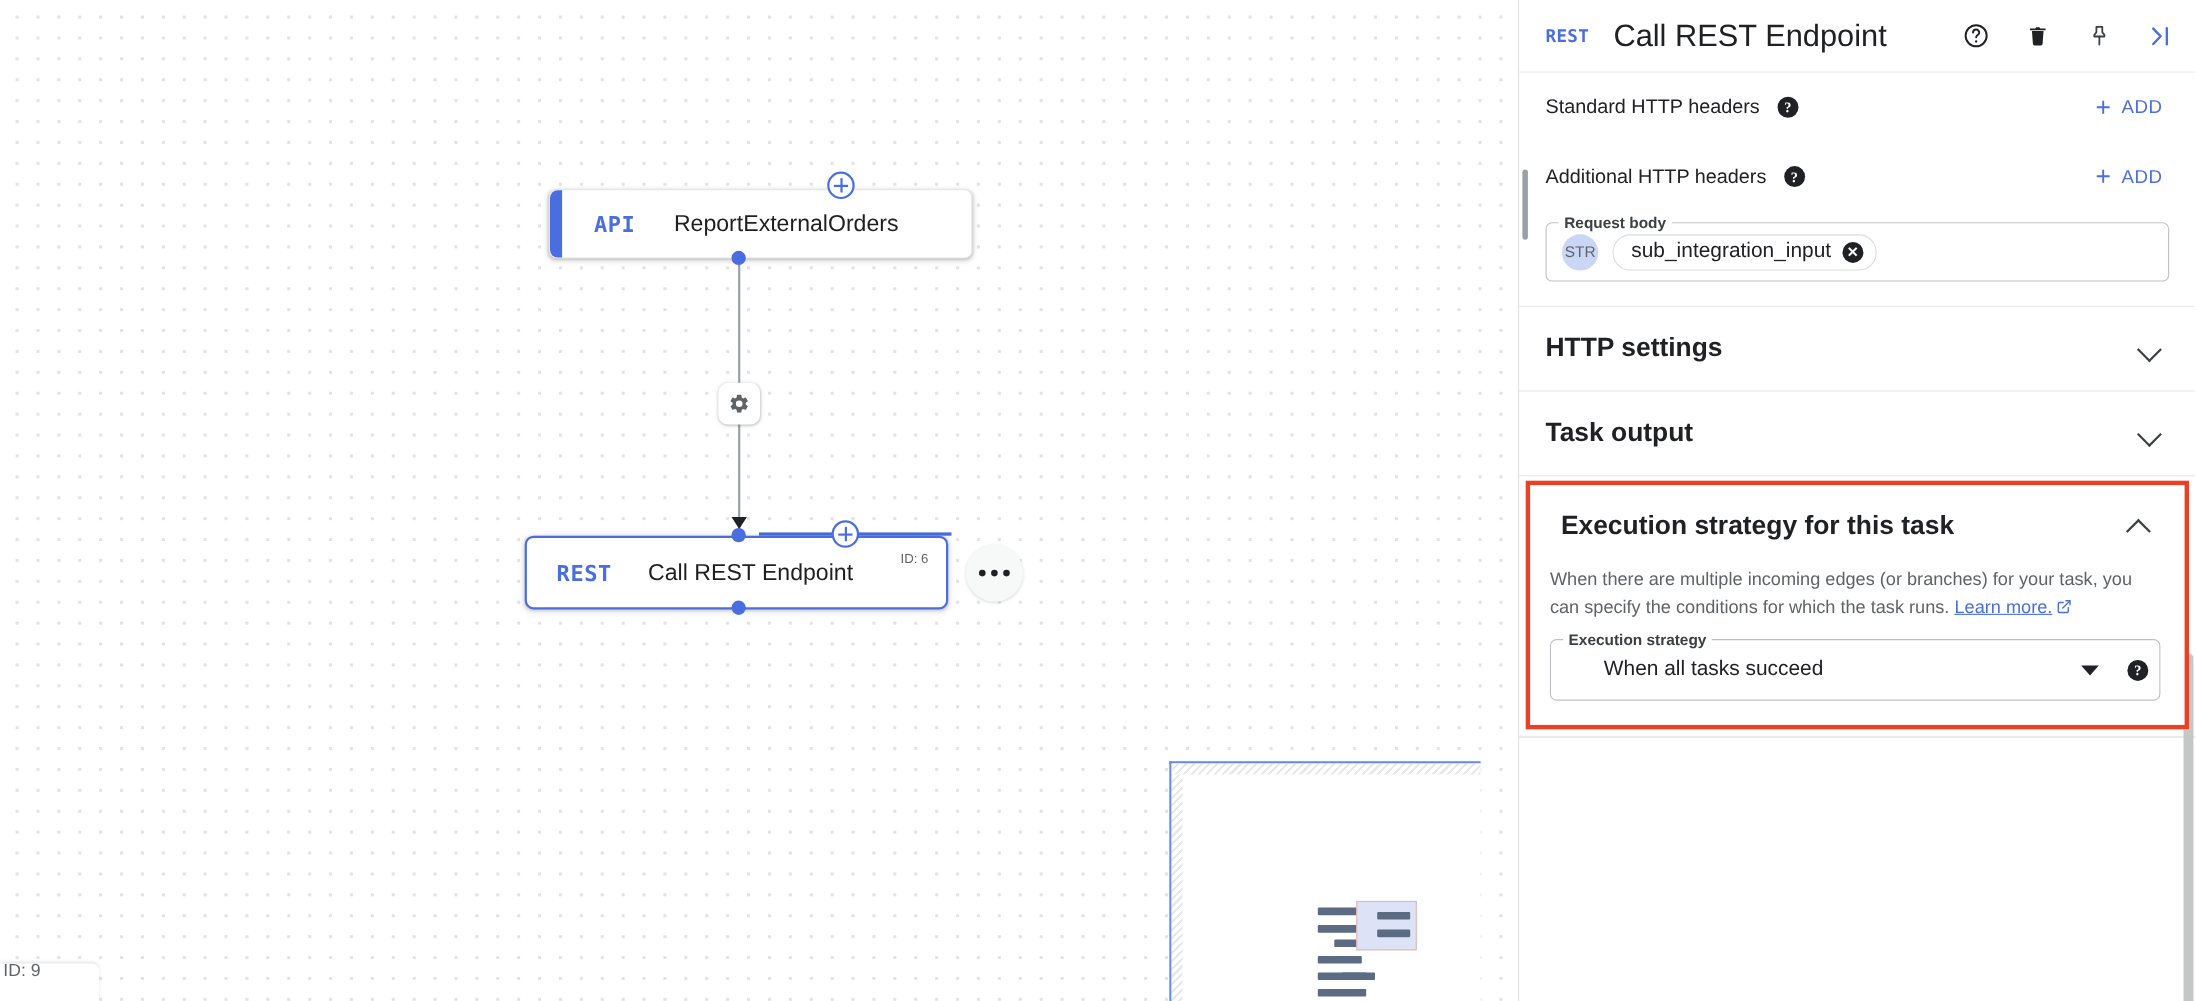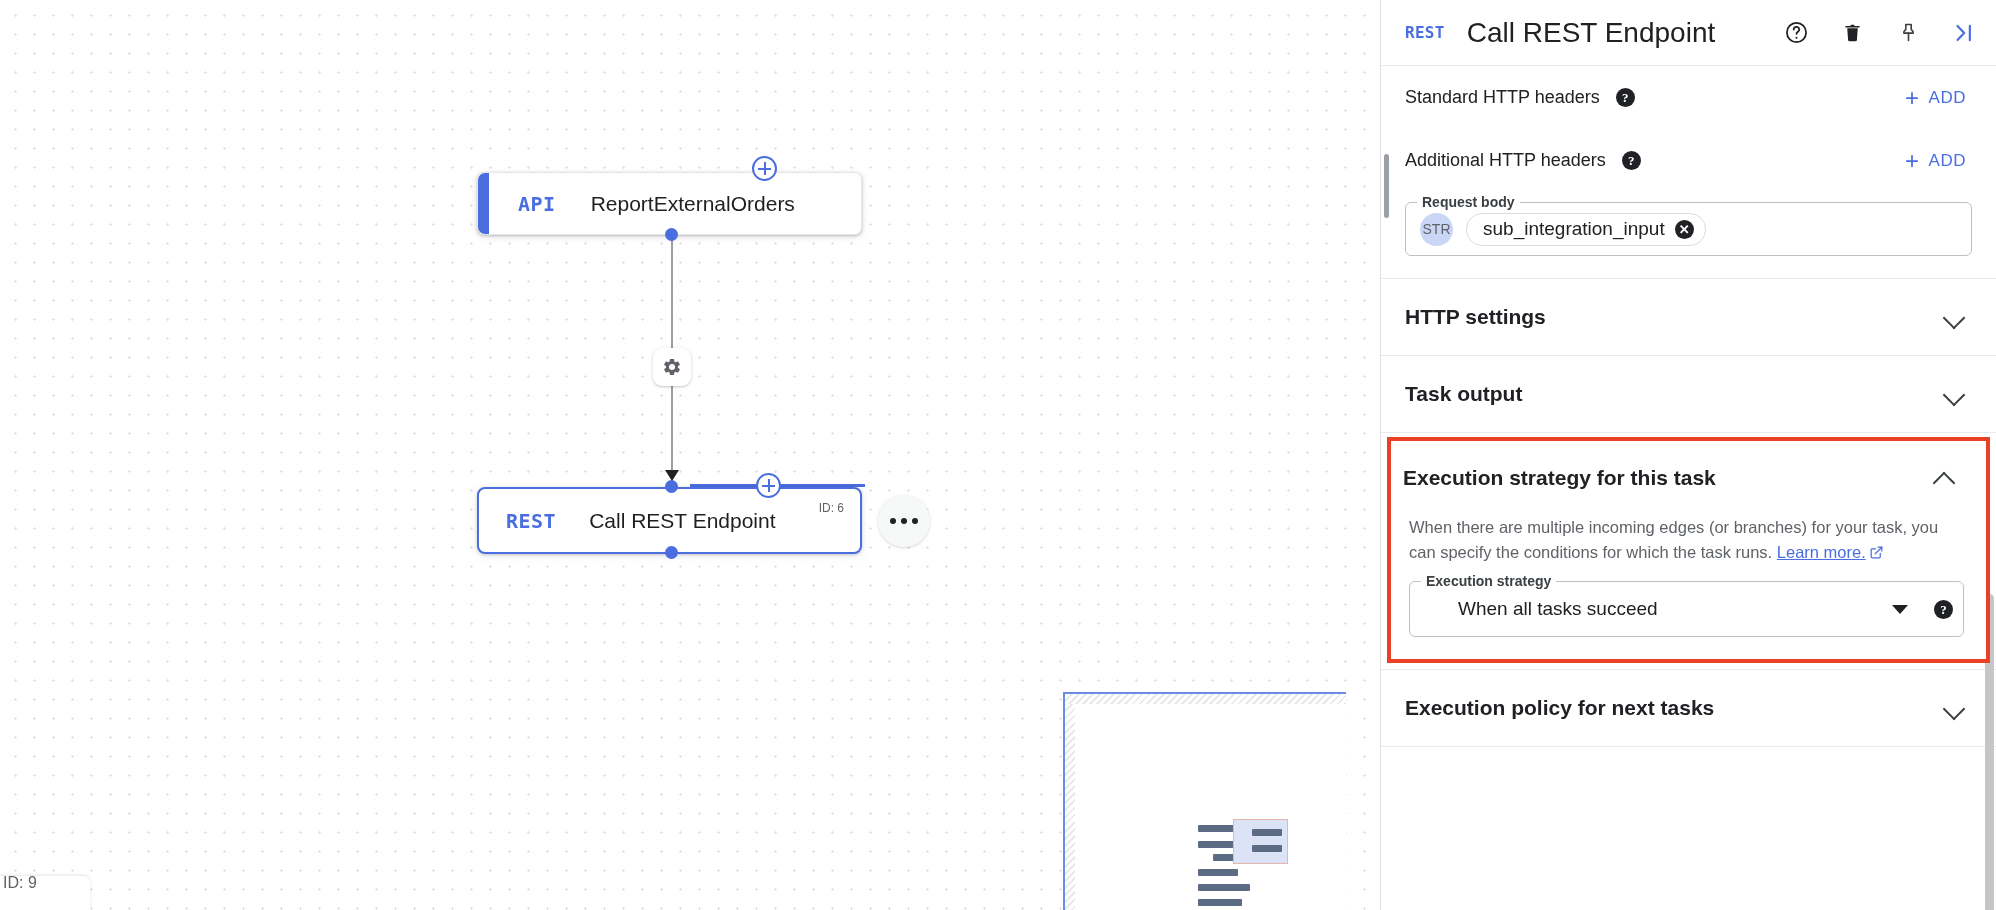--- a/index.html
+++ b/index.html
@@ -24,21 +24,21 @@
 
   
   .node {
     position: absolute;
     background: #fff;
     border-radius: 7px;
     display: flex; align-items: center;
     box-shadow: 0 1px 3px rgba(60,64,67,.28), 0 2px 7px rgba(60,64,67,.12);
   }
   #node-api {
-    left: 477px; top: 172px; width: 385px; height: 63px;
+    left: 499px; top: 172px; width: 385px; height: 63px;
     border: 1px solid #e6e6e8;
   }
   #node-api .accent {
     position: absolute; left: 0; top: 0; bottom: 0; width: 11px;
     background: #4a6ee0; border-radius: 7px 0 0 7px;
   }
   .node-kind {
     font-family: "DejaVu Sans Mono", monospace;
     font-size: 20px; font-weight: 700; color: #4a6ee0;
     letter-spacing: 0.5px;
@@ -253,41 +253,41 @@
   }
 
   .divider { height: 1px; background: #e8eaed; margin-top: 22px; }
 
   
   .accordion {
     display: flex; align-items: center;
     padding: 0 30px 0 24px; height: 76px;
     cursor: pointer;
   }
-  .accordion .acc-title { font-size: 21px; color: #202124; font-weight: 700; }
+  .accordion .acc-title { font-size: 24px; color: #202124; font-weight: 700; }
   .chev {
     margin-left: auto;
     width: 22px; height: 22px; position: relative;
   }
   .chev::before {
     content: ""; position: absolute; left: 2px; top: 4px;
     width: 14px; height: 14px;
     border-right: 2.4px solid #3c4043; border-bottom: 2.4px solid #3c4043;
     transform: rotate(45deg);
   }
   .chev.up::before { top: 8px; transform: rotate(-135deg); }
 
   
   #exec-strategy-section {
     position: relative;
     margin: 0 6px;
     border: 4px solid #ea4026;
     background: #fff;
   }
-  #exec-strategy-section .accordion { height: 74px; padding-left: 12px; justify-content: center; }
+  #exec-strategy-section .accordion { height: 74px; padding-left: 28px; justify-content: center; }
   .sec-desc {
     padding: 0 22px 0 18px;
     font-size: 16.5px; line-height: 25px; color: #5f6368;
   }
   .sec-desc a {
     color: #4a6ee0; text-decoration: underline;
   }
   .ext-ico { display: inline-block; vertical-align: -2px; margin-left: 3px; }
   #exec-strategy-section .field-wrap { padding: 14px 22px 22px 18px; }
   #exec-strategy-section .outlined { height: 56px; padding-right: 10px; padding-left: 48px; }
@@ -474,21 +474,17 @@
             <span class="legend">Execution strategy</span>
             <span class="select-value">When all tasks succeed</span>
             <span class="caret"></span>
             <span class="qmark">?</span>
           </div>
         </div>
       </div>
 
       <div class="divider" style="margin-top:6px"></div>
 
-      <div class="accordion">
-        <span class="acc-title">Execution policy for next tasks</span>
-        <span class="chev"></span>
-      </div>
       <div class="divider" style="margin-top:0"></div>
 
     </div>
   </div>
 </div>
 
 </body></html>

